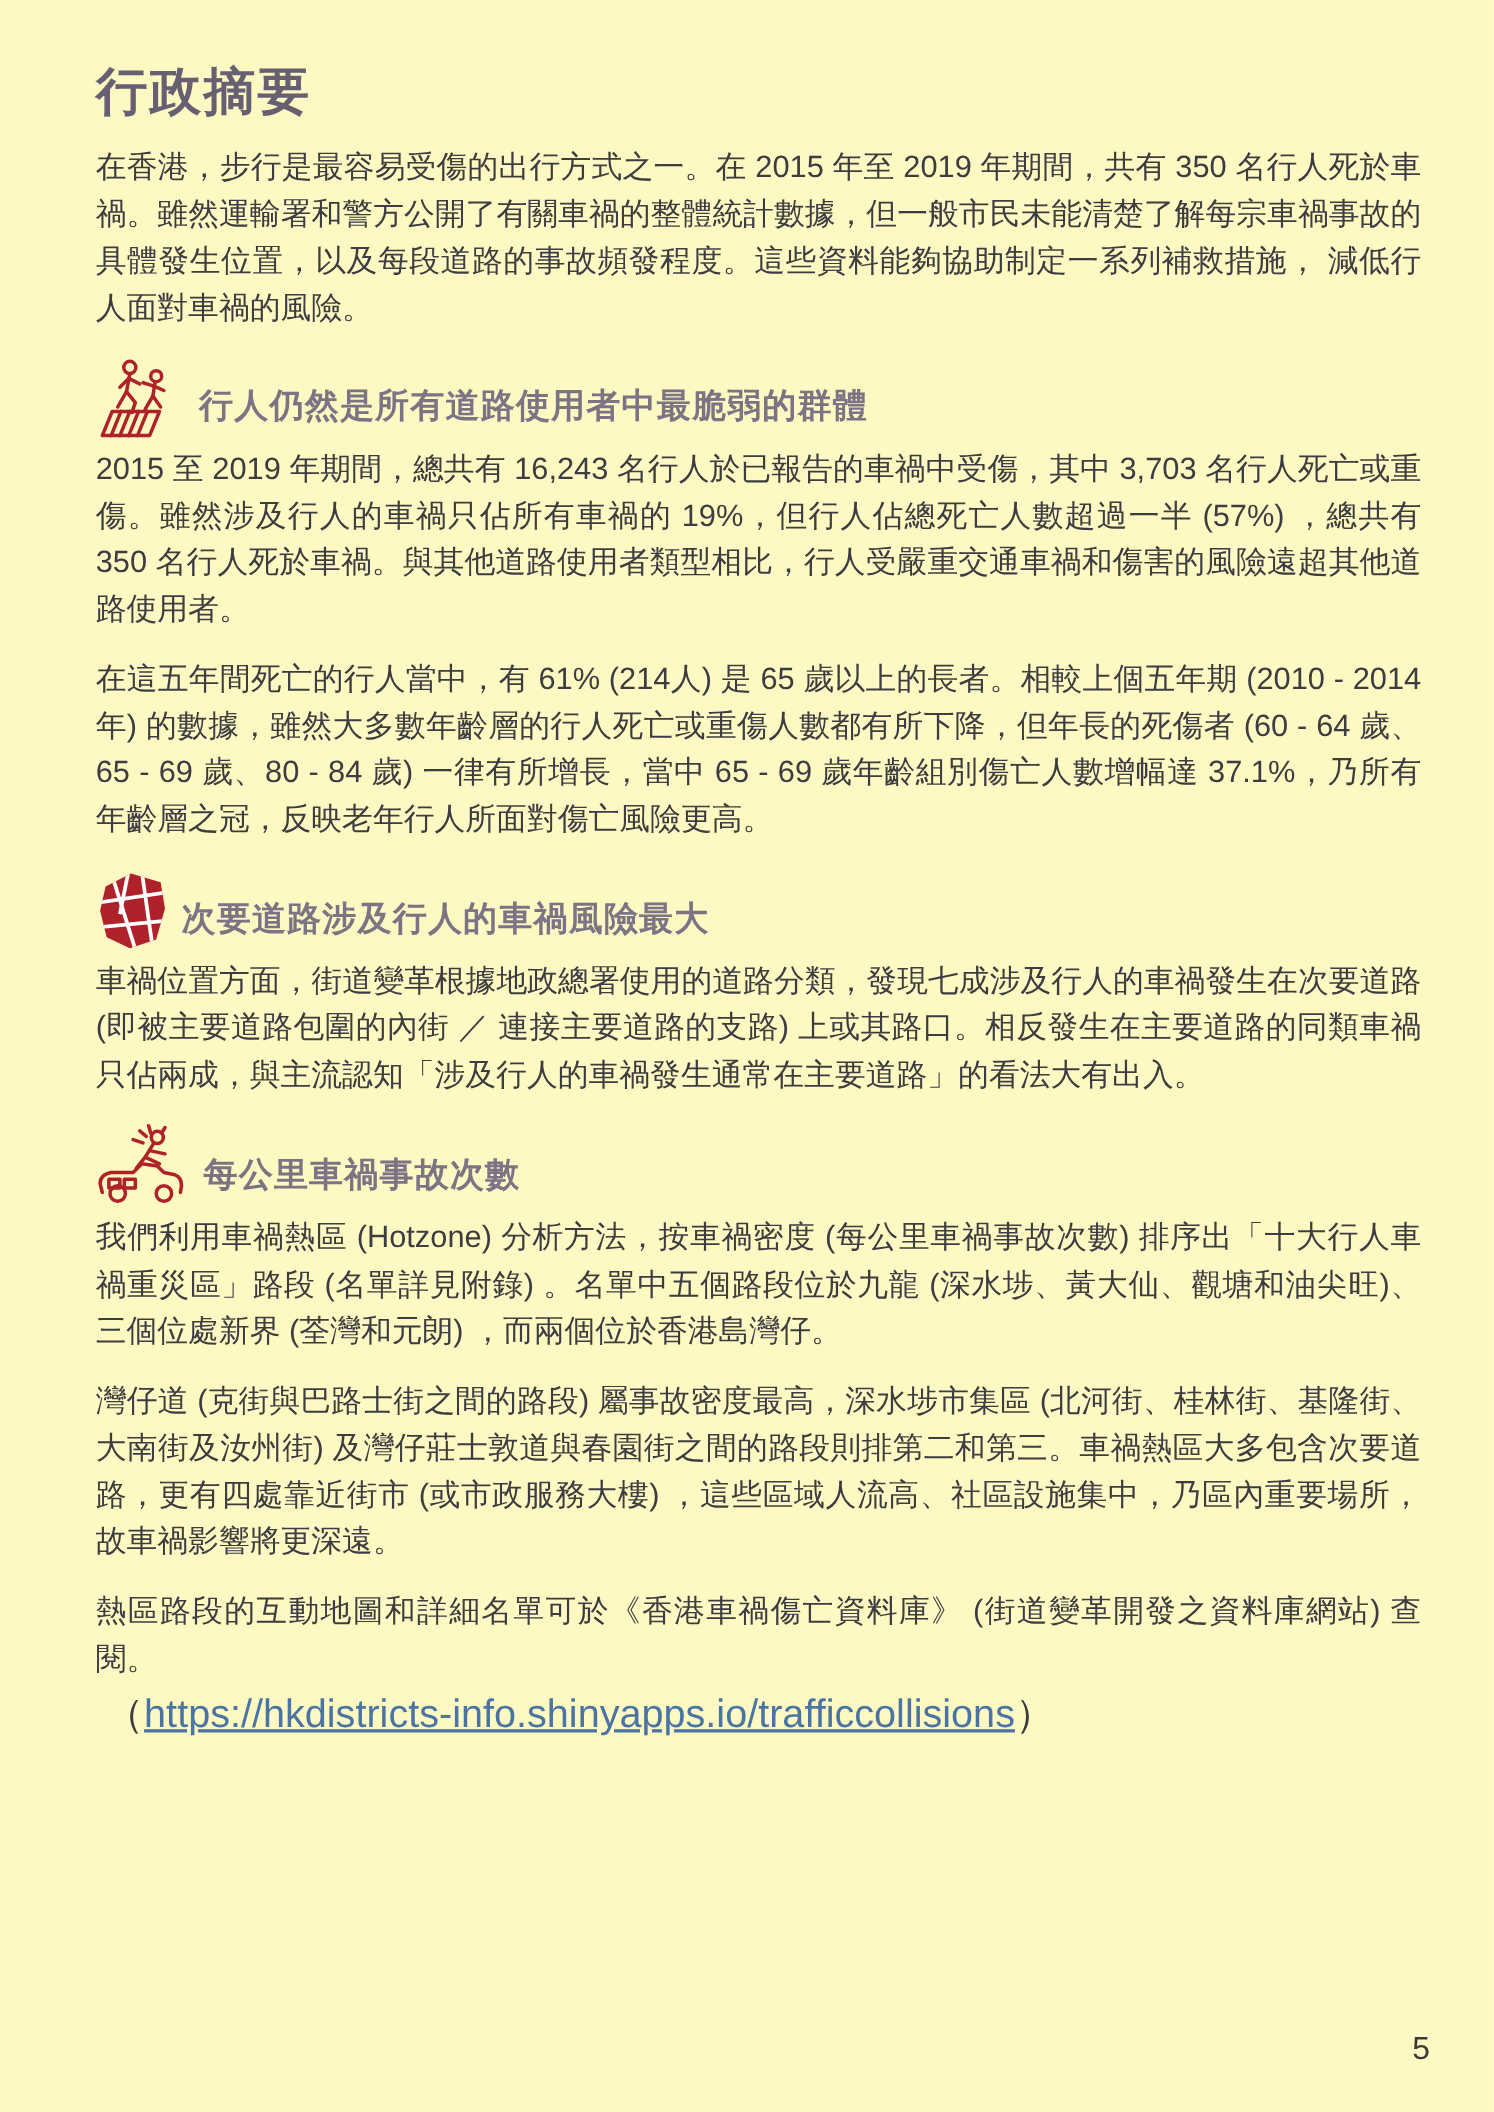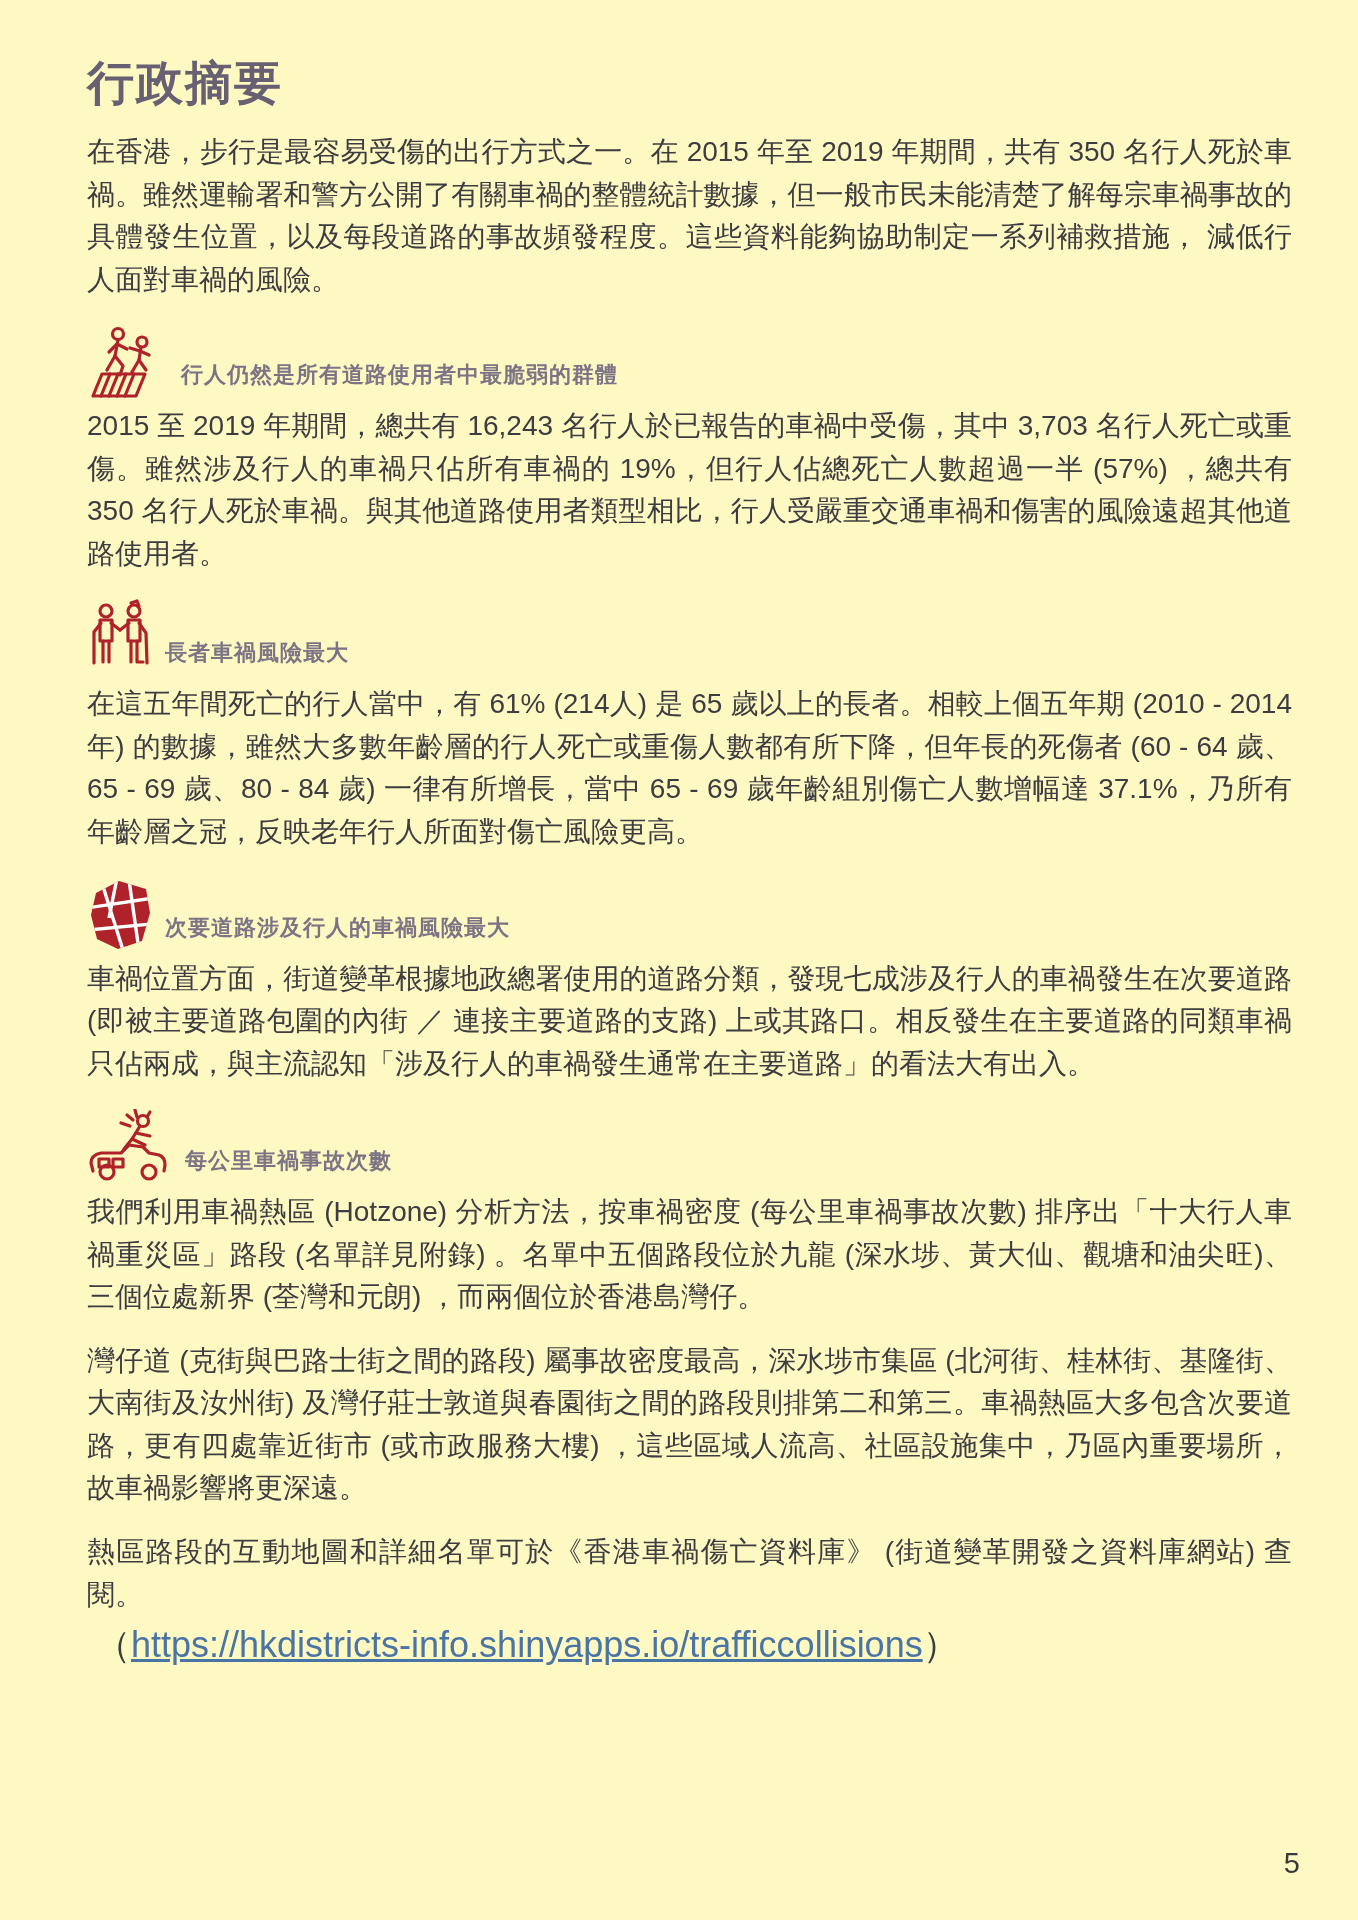--- a/index.html
+++ b/index.html
@@ -28,21 +28,21 @@
   }
   .section-heading {
     display:flex;
     align-items:flex-end;
     gap:12px;
     margin:24px 0 6px 0;
   }
   .section-heading .icon { flex:0 0 auto; }
   .section-heading .icon svg { display:block; }
   .heading-text {
-    font-size:22px;
+    font-size:31px;
     font-weight:bold;
     color:#7c7484;
     padding-bottom:9px;
     letter-spacing:1px;
   }
   .link-line {
     font-size:36px;
     line-height:1.5;
     color:#3d3c40;
     margin:2px 0 0 8px;
@@ -86,40 +86,20 @@
         <path d="M53,26 L43,23"></path>
         <path d="M53,26 L62,30"></path>
         <path d="M52,35 L45,47"></path>
         <path d="M52,35 L59,45"></path>
       </svg>
     </span>
     <span class="heading-text">行人仍然是所有道路使用者中最脆弱的群體</span>
   </div>
   <p class="body-par">2015 至 2019 年期間，總共有 16,243 名行人於已報告的車禍中受傷，其中 3,703 名行人死亡或重傷。雖然涉及行人的車禍只佔所有車禍的 19%，但行人佔總死亡人數超過一半 (57%) ，總共有 350 名行人死於車禍。與其他道路使用者類型相比，行人受嚴重交通車禍和傷害的風險遠超其他道路使用者。</p>
 
-  <div class="section-heading">
-    <span class="icon">
-      <svg width="66" height="78" viewBox="0 0 66 78" fill="none" stroke="#b02229" stroke-width="3.2" stroke-linecap="round" stroke-linejoin="round">
-        <circle cx="19" cy="12" r="6"></circle>
-        <path d="M13,21 L25,21 L25,42 L13,42 Z"></path>
-        <path d="M14,24 L7,33 L7,64"></path>
-        <path d="M24,24 L33,31"></path>
-        <path d="M16,42 L16,63"></path>
-        <path d="M22,42 L22,63"></path>
-        <circle cx="47" cy="12" r="6"></circle>
-        <path d="M44,4 L50,2 L52,7"></path>
-        <path d="M41,21 L53,21 L53,42 L41,42 Z"></path>
-        <path d="M42,24 L33,31"></path>
-        <path d="M52,24 L59,34 L60,64"></path>
-        <path d="M44,42 L44,63"></path>
-        <path d="M50,42 L50,63 L56,63"></path>
-      </svg>
-    </span>
-    <span class="heading-text">長者車禍風險最大</span>
-  </div>
   <p class="body-par">在這五年間死亡的行人當中，有 61% (214人) 是 65 歲以上的長者。相較上個五年期 (2010 - 2014 年) 的數據，雖然大多數年齡層的行人死亡或重傷人數都有所下降，但年長的死傷者 (60 - 64 歲、65 - 69 歲、80 - 84 歲) 一律有所增長，當中 65 - 69 歲年齡組別傷亡人數增幅達 37.1%，乃所有年齡層之冠，反映老年行人所面對傷亡風險更高。</p>
 
   <div class="section-heading">
     <span class="icon">
       <svg width="66" height="74" viewBox="0 0 66 74">
         <defs>
           <clipPath id="mapclip">
             <path d="M9,15 L32,3 L59,11 L63,35 L55,63 L31,71 L10,61 L4,37 Z"></path>
           </clipPath>
         </defs>

